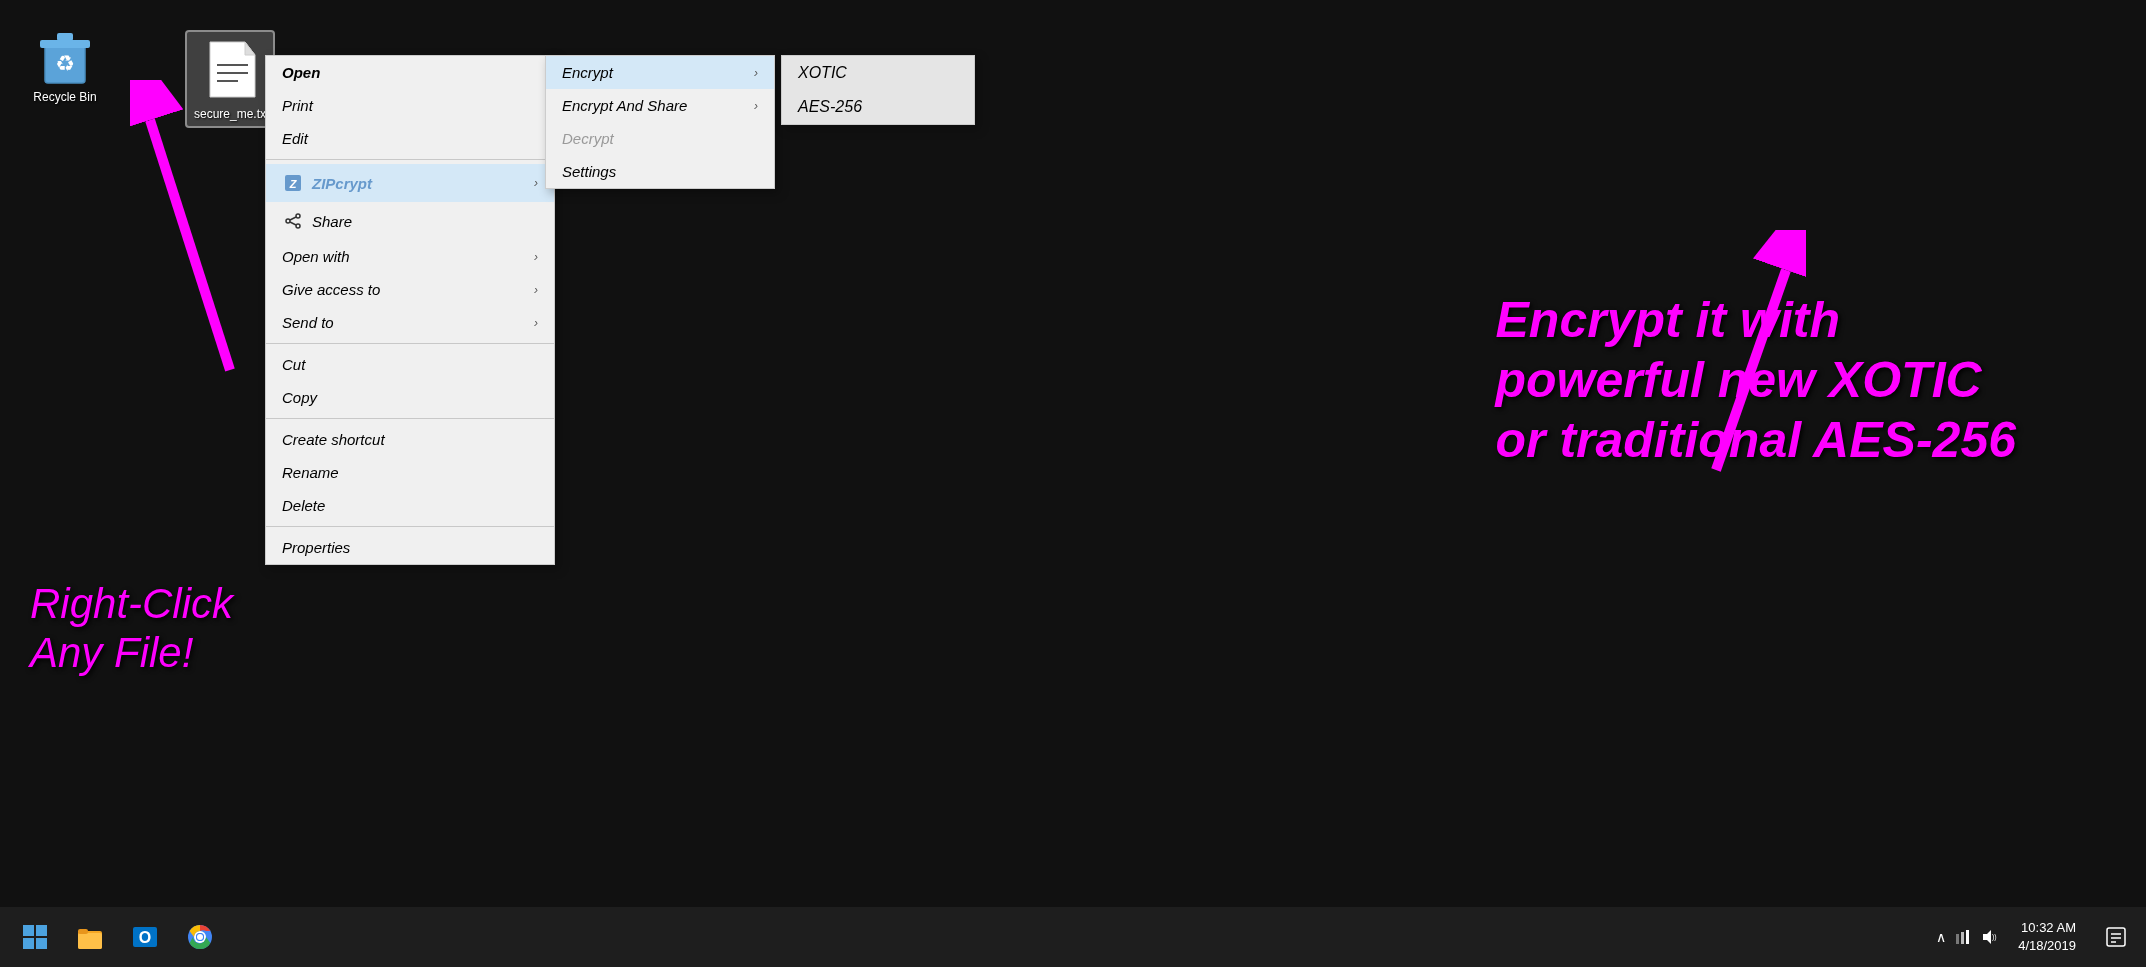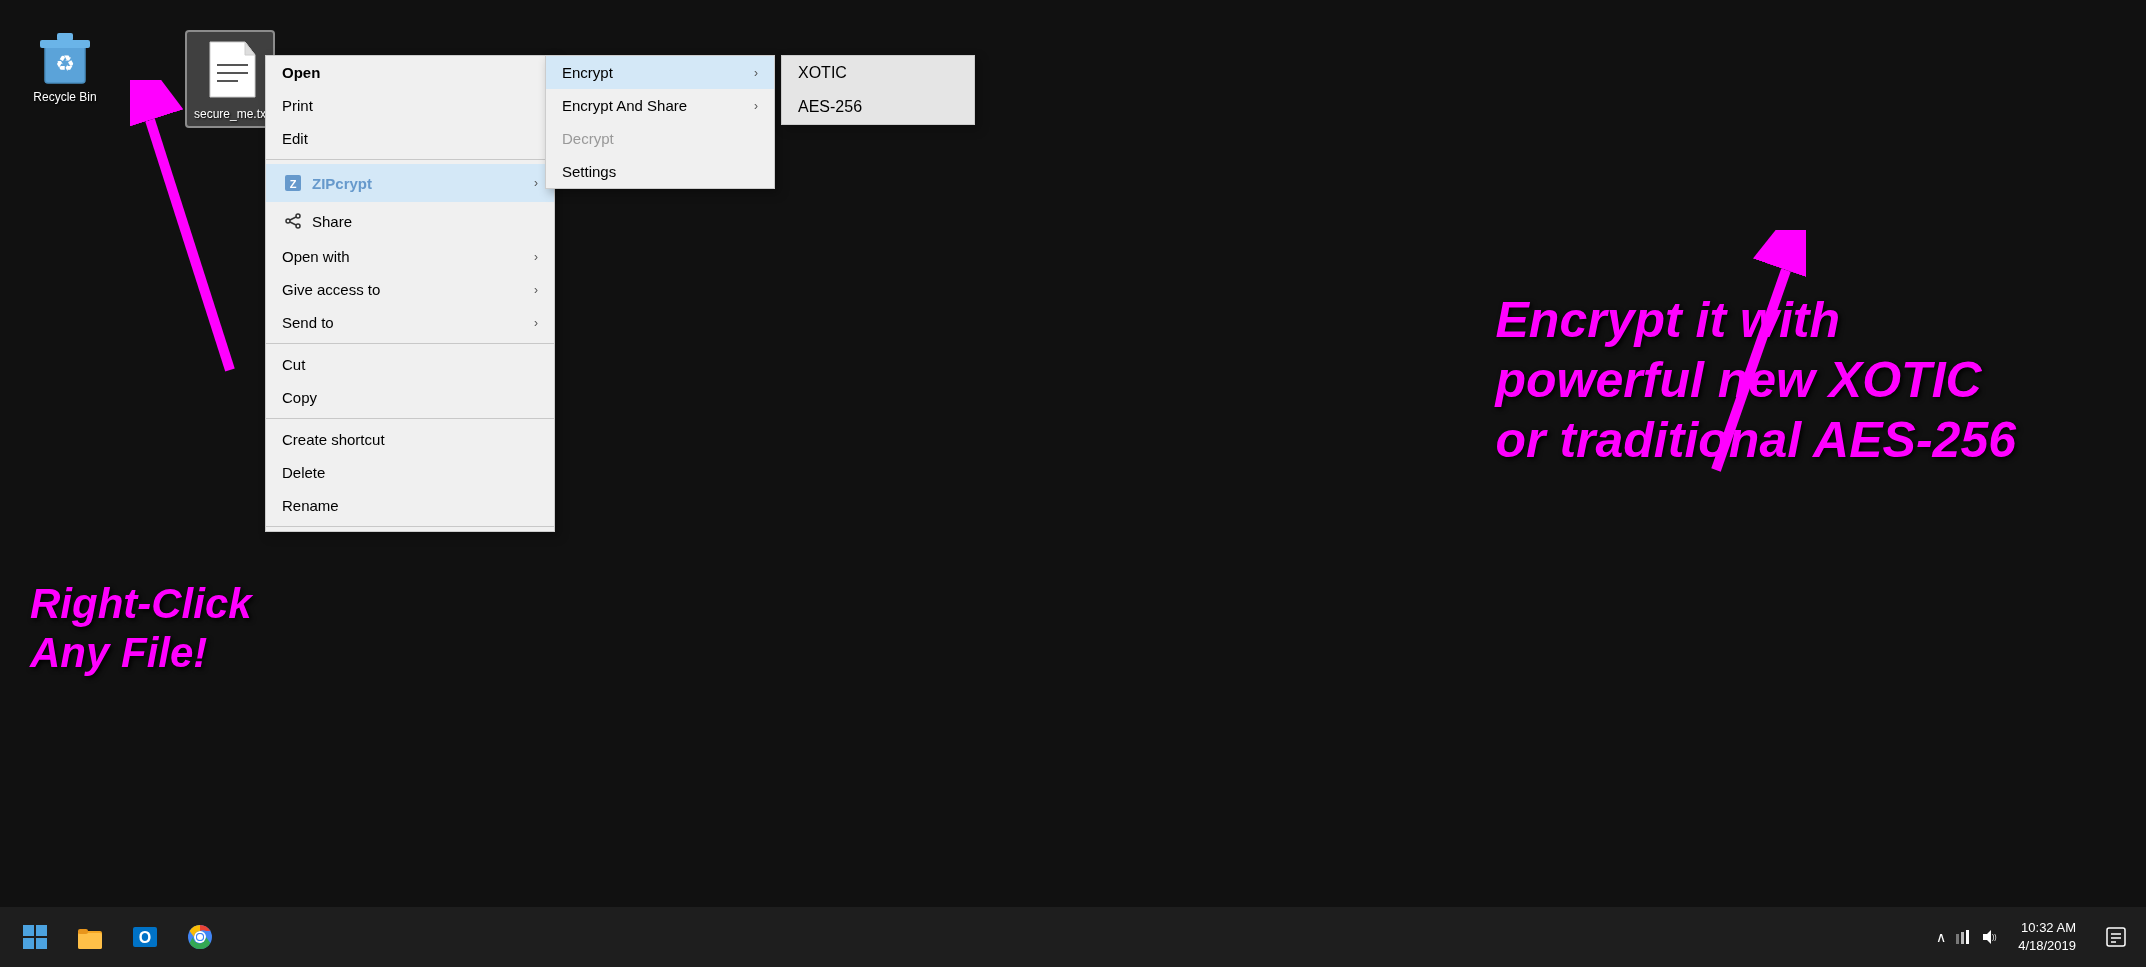--- a/index.html
+++ b/index.html
@@ -139,20 +139,21 @@
     }
 
     .menu-item {
       padding: 8px 16px;
       cursor: pointer;
       display: flex;
       align-items: center;
       justify-content: space-between;
       color: #000;
       position: relative;
+      font-style: italic;
     }
 
     .menu-item.bold {
       font-weight: bold;
     }
 
     .menu-item.disabled {
       color: #999;
     }
 
@@ -322,21 +323,21 @@
 
   <svg class="arrow-right" width="120" height="250" viewBox="0 0 120 250" style="position:absolute; top:230px; right:340px;">
     <defs>
       <marker id="arrowhead-right" markerWidth="10" markerHeight="7" refX="0" refY="3.5" orient="auto">
         <polygon points="0 0, 10 3.5, 0 7" fill="#ff00ff"></polygon>
       </marker>
     </defs>
     <line x1="30" y1="240" x2="100" y2="40" stroke="#ff00ff" stroke-width="10" marker-end="url(#arrowhead-right)"></line>
   </svg>
 
-  <div class="annotation annotation-right-click" style="bottom:230px; left:30px; font-size:42px; font-weight:700; font-style:italic; color:#ff00ff; text-shadow:2px 2px 5px black; line-height:1.15;">
+  <div class="annotation annotation-right-click" style="bottom:230px; left:30px; font-size:42px; font-weight:400; font-style:italic; color:#ff00ff; text-shadow:2px 2px 5px black; line-height:1.15;">
     Right-Click<br>Any File!
   </div>
 
   <div class="annotation annotation-encrypt-it" style="top:290px; right:130px; font-size:50px; font-weight:900; font-style:italic; color:#ff00ff; text-shadow:2px 2px 5px black; line-height:1.2;">
     Encrypt it with<br>powerful new XOTIC<br>or traditional AES-256
   </div>
 
   <div class="context-menu">
 
     <div class="menu-item bold">
@@ -397,28 +398,31 @@
     <div class="menu-item">
       <span class="menu-label-text">Copy</span>
     </div>
 
     <div class="menu-divider"></div>
 
     <div class="menu-item">
       <span class="menu-label-text">Create shortcut</span>
     </div>
     <div class="menu-item">
+      <span class="menu-label-text">Rename</span>
+    </div>
+    <div class="menu-item">
       <span class="menu-label-text">Delete</span>
     </div>
-    <div class="menu-item">
-      <span class="menu-label-text">Rename</span>
-    </div>
 
     <div class="menu-divider"></div>
 
+    <div class="menu-item">
+      <span class="menu-label-text">Properties</span>
+    </div>
   </div>
 
   <div class="submenu-1" style="position:absolute; top:55px; left:545px; background:#f0f0f0; border:1px solid #ccc; box-shadow:4px 4px 10px rgba(0,0,0,0.3); width:230px; z-index:101; font-size:15px;">
 
     <div class="menu-item highlighted">
       <span class="menu-label-text">Encrypt</span>
       <span class="chevron">›</span>
     </div>
     <div class="menu-item">
       <span class="menu-label-text">Encrypt And Share</span>

